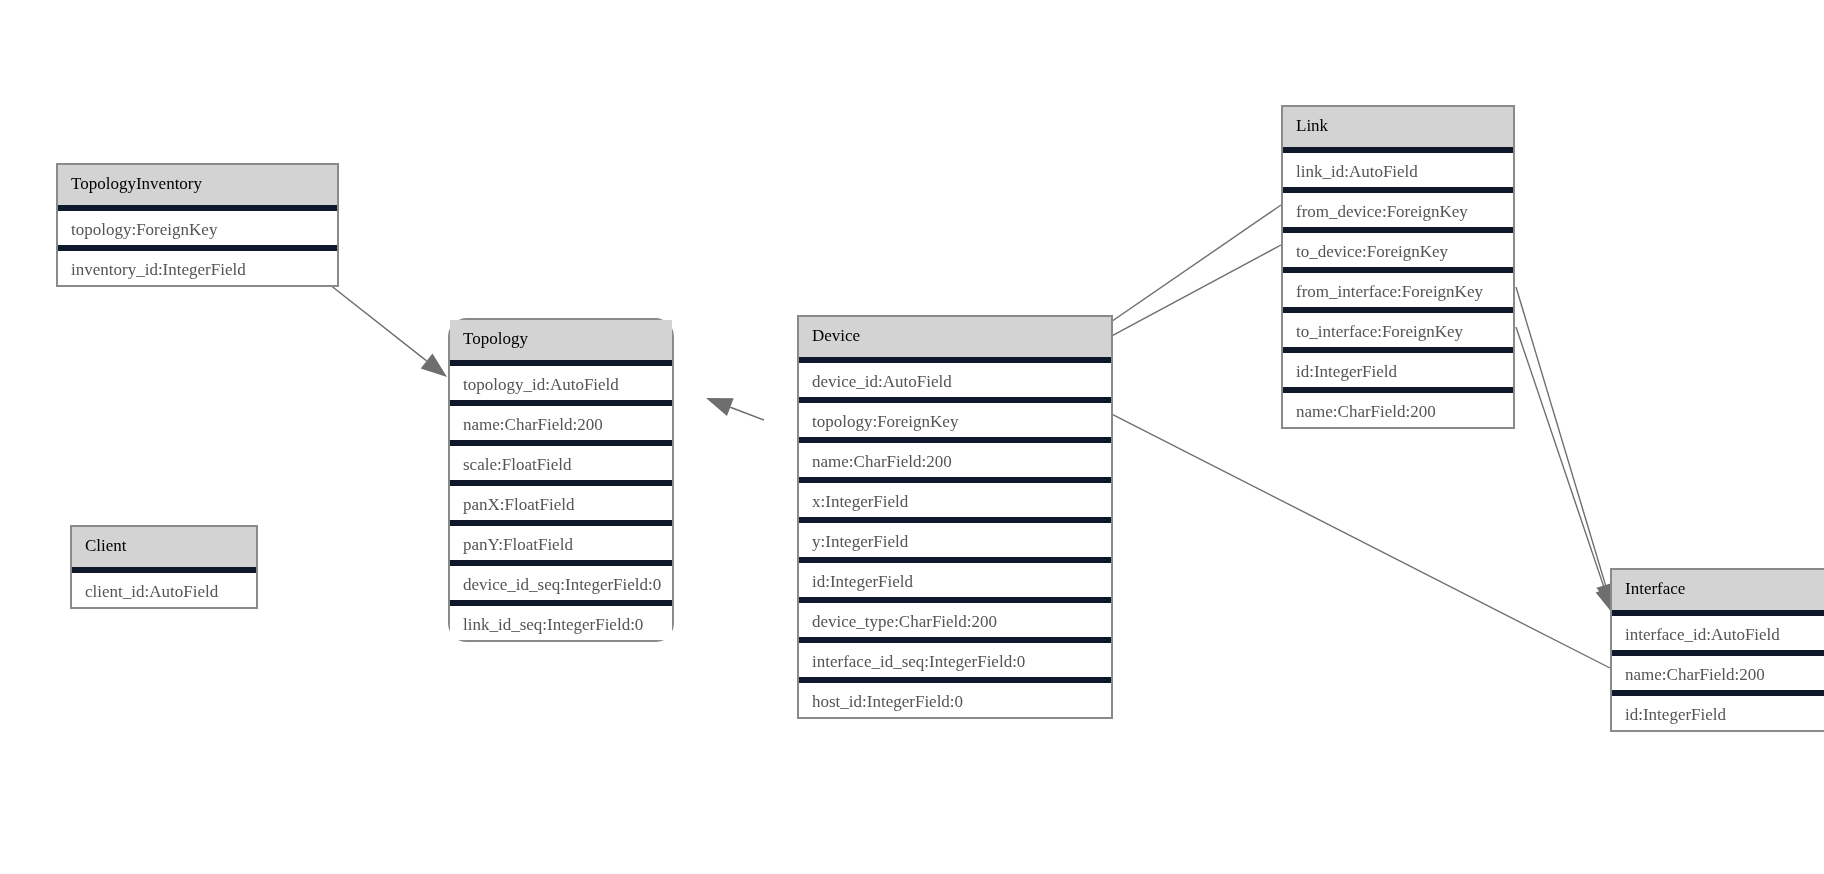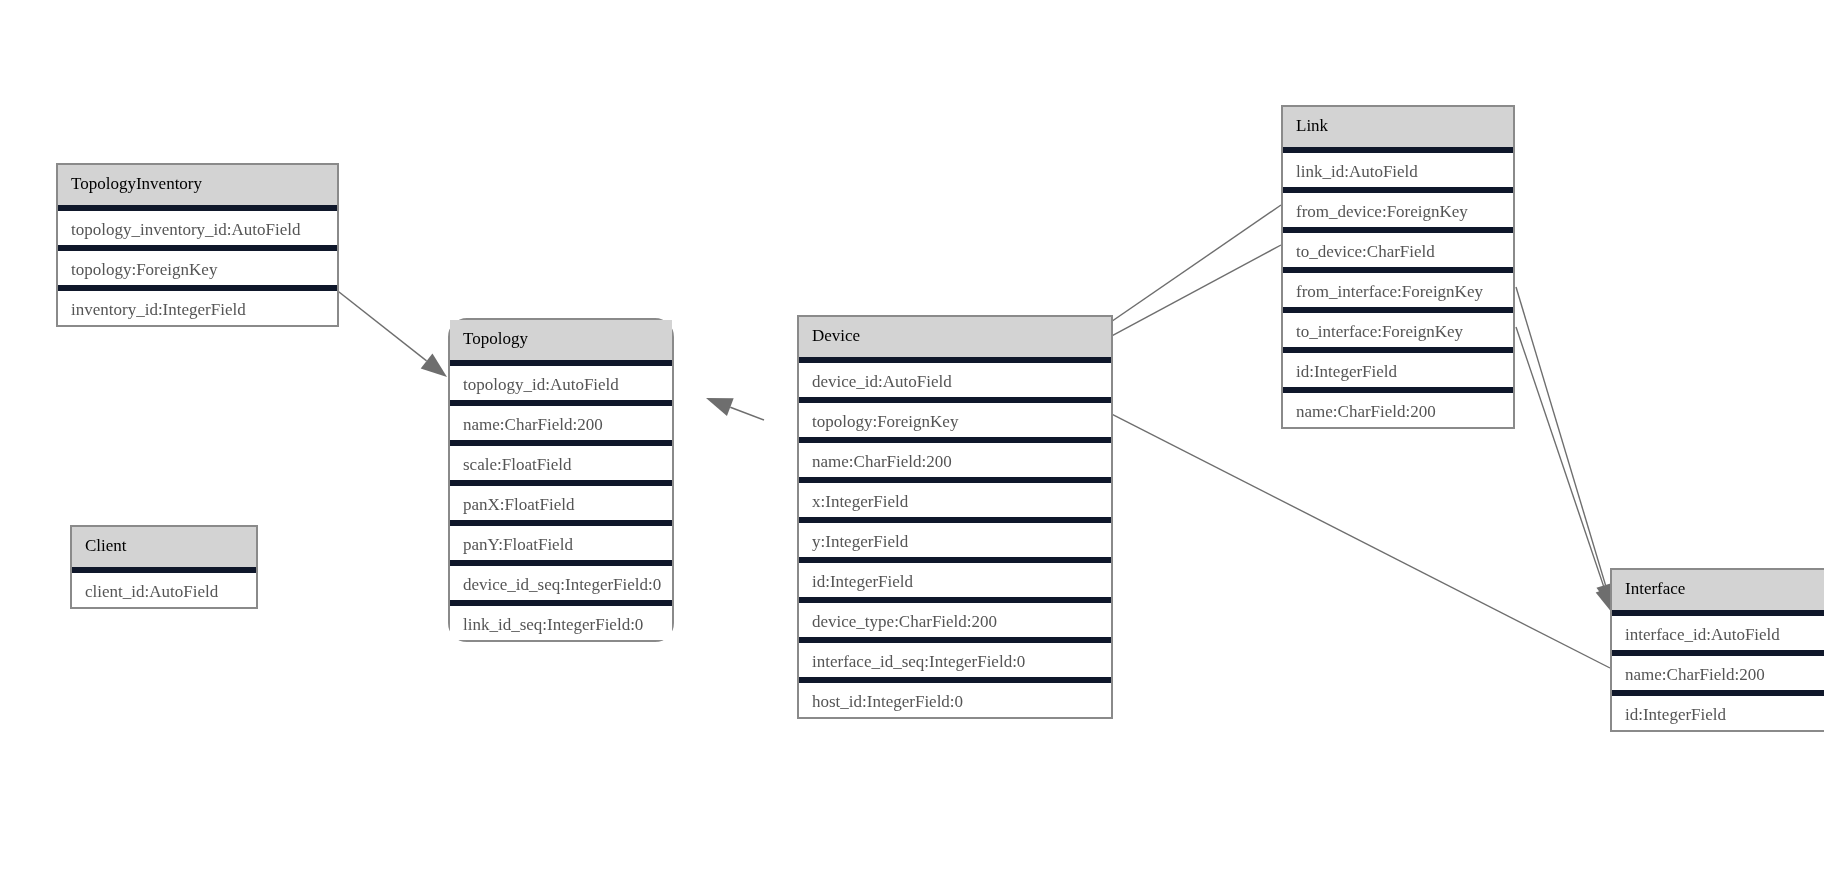--- a/index.html
+++ b/index.html
@@ -69,21 +69,20 @@
       <line x1="1516" y1="287" x2="1605.5218824329618" y2="585.0986394417182" stroke="#6e6e6e" stroke-width="1.4"></line>
       <polygon points="1613,610 1596.4233083828203,587.8310285527514 1614.6204564831032,582.366250330685" fill="#6e6e6e"></polygon>
       <line x1="1516" y1="327" x2="1604.675162066004" y2="589.3687784839505" stroke="#6e6e6e" stroke-width="1.4"></line>
       <polygon points="1613,614 1595.675292665909,592.4105461906028 1613.6750314660992,586.3270107772981" fill="#6e6e6e"></polygon>
       <line x1="1610" y1="668" x2="1064.1648517154415" y2="389.80633918713187" stroke="#6e6e6e" stroke-width="1.4"></line>
       <polygon points="1041,378 1068.478706418432,381.3422587526436 1059.850997012451,398.27041962162014" fill="#6e6e6e"></polygon>
     </svg>
 
 <div class="entity" style="left: 22px; top: 163px; width: 283px; margin-left: 34px;">
       <div class="entity-header">TopologyInventory</div>
-      <div class="entity-row">topology_inventory_id:AutoField</div>
       <div class="entity-row">topology:ForeignKey</div>
       <div class="entity-row">inventory_id:IntegerField</div>
     </div>
     <div class="entity" style="left: 448px; top: 318px; width: 226px; border-radius: 19px;">
       <div class="entity-header">Topology</div>
       <div class="entity-row">topology_id:AutoField</div>
       <div class="entity-row">name:CharField:200</div>
       <div class="entity-row">scale:FloatField</div>
       <div class="entity-row">panX:FloatField</div>
       <div class="entity-row">panY:FloatField</div>
@@ -103,21 +102,21 @@
       <div class="entity-row">y:IntegerField</div>
       <div class="entity-row">id:IntegerField</div>
       <div class="entity-row">device_type:CharField:200</div>
       <div class="entity-row">interface_id_seq:IntegerField:0</div>
       <div class="entity-row">host_id:IntegerField:0</div>
     </div>
     <div class="entity" style="left: 1281px; top: 105px; width: 234px;">
       <div class="entity-header">Link</div>
       <div class="entity-row">link_id:AutoField</div>
       <div class="entity-row">from_device:ForeignKey</div>
-      <div class="entity-row">to_device:CharField</div>
+      <div class="entity-row">to_device:ForeignKey</div>
       <div class="entity-row">from_interface:ForeignKey</div>
       <div class="entity-row">to_interface:ForeignKey</div>
       <div class="entity-row">id:IntegerField</div>
       <div class="entity-row">name:CharField:200</div>
     </div>
     <div class="entity" style="left: 1610px; top: 568px; width: 230px;">
       <div class="entity-header">Interface</div>
       <div class="entity-row">interface_id:AutoField</div>
       <div class="entity-row">name:CharField:200</div>
       <div class="entity-row">id:IntegerField</div>

